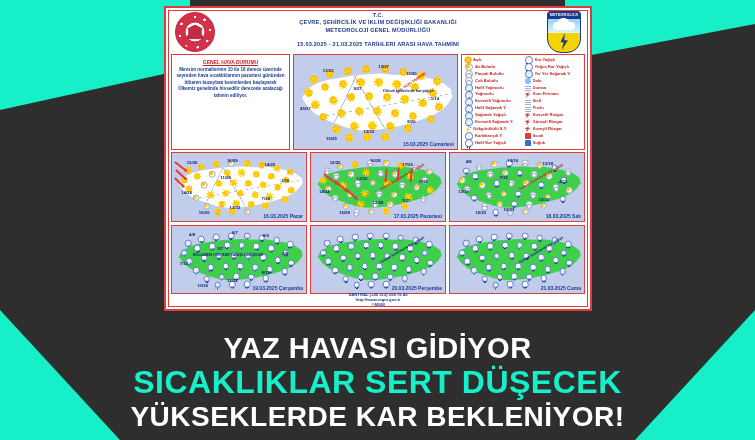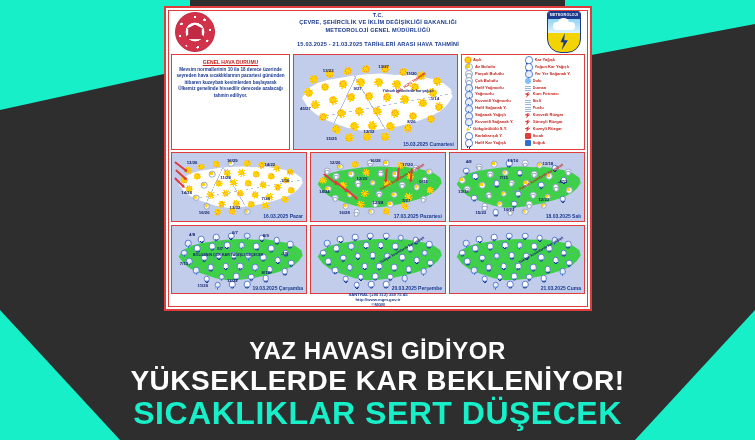--- a/index.html
+++ b/index.html
@@ -257,21 +257,21 @@
   }
   #poster-footer div{font-size:4.2px;line-height:5px;}
 
   
   #caption{
     position:absolute;left:0;right:0;bottom:8px;text-align:center;z-index:3;
   }
   #caption .line{
     font-weight:bold;letter-spacing:.5px;line-height:1.12;
   }
-  #caption-line1{font-size:24px;color:#ffffff;}
+  #caption-line1{font-size:29px;color:#ffffff;}
   #caption-line2{font-size:32px;color:#17efc8;}
   #caption-line3{font-size:28px;color:#ffffff;}
 </style>
 </head>
 <body>
 
 <div class="deco" id="deco-top-left"></div>
 <div class="deco" id="deco-top-right"></div>
 <div class="deco" id="deco-bottom-left"></div>
 <div class="deco" id="deco-bottom-right"></div>
@@ -839,15 +839,15 @@
 
   <div id="poster-footer">
     <div>SANTRAL (+90 312) 359 75 45</div>
     <div>http://www.mgm.gov.tr</div>
     <div>©MGM</div>
   </div>
 </div>
 
 <div id="caption">
   <div class="line" id="caption-line1">YAZ HAVASI GİDİYOR</div>
+  <div class="line" id="caption-line2">SICAKLIKLAR SERT DÜŞECEK</div>
   <div class="line" id="caption-line3">YÜKSEKLERDE KAR BEKLENİYOR!</div>
-  <div class="line" id="caption-line2">SICAKLIKLAR SERT DÜŞECEK</div>
 </div>
 
 </body></html>

